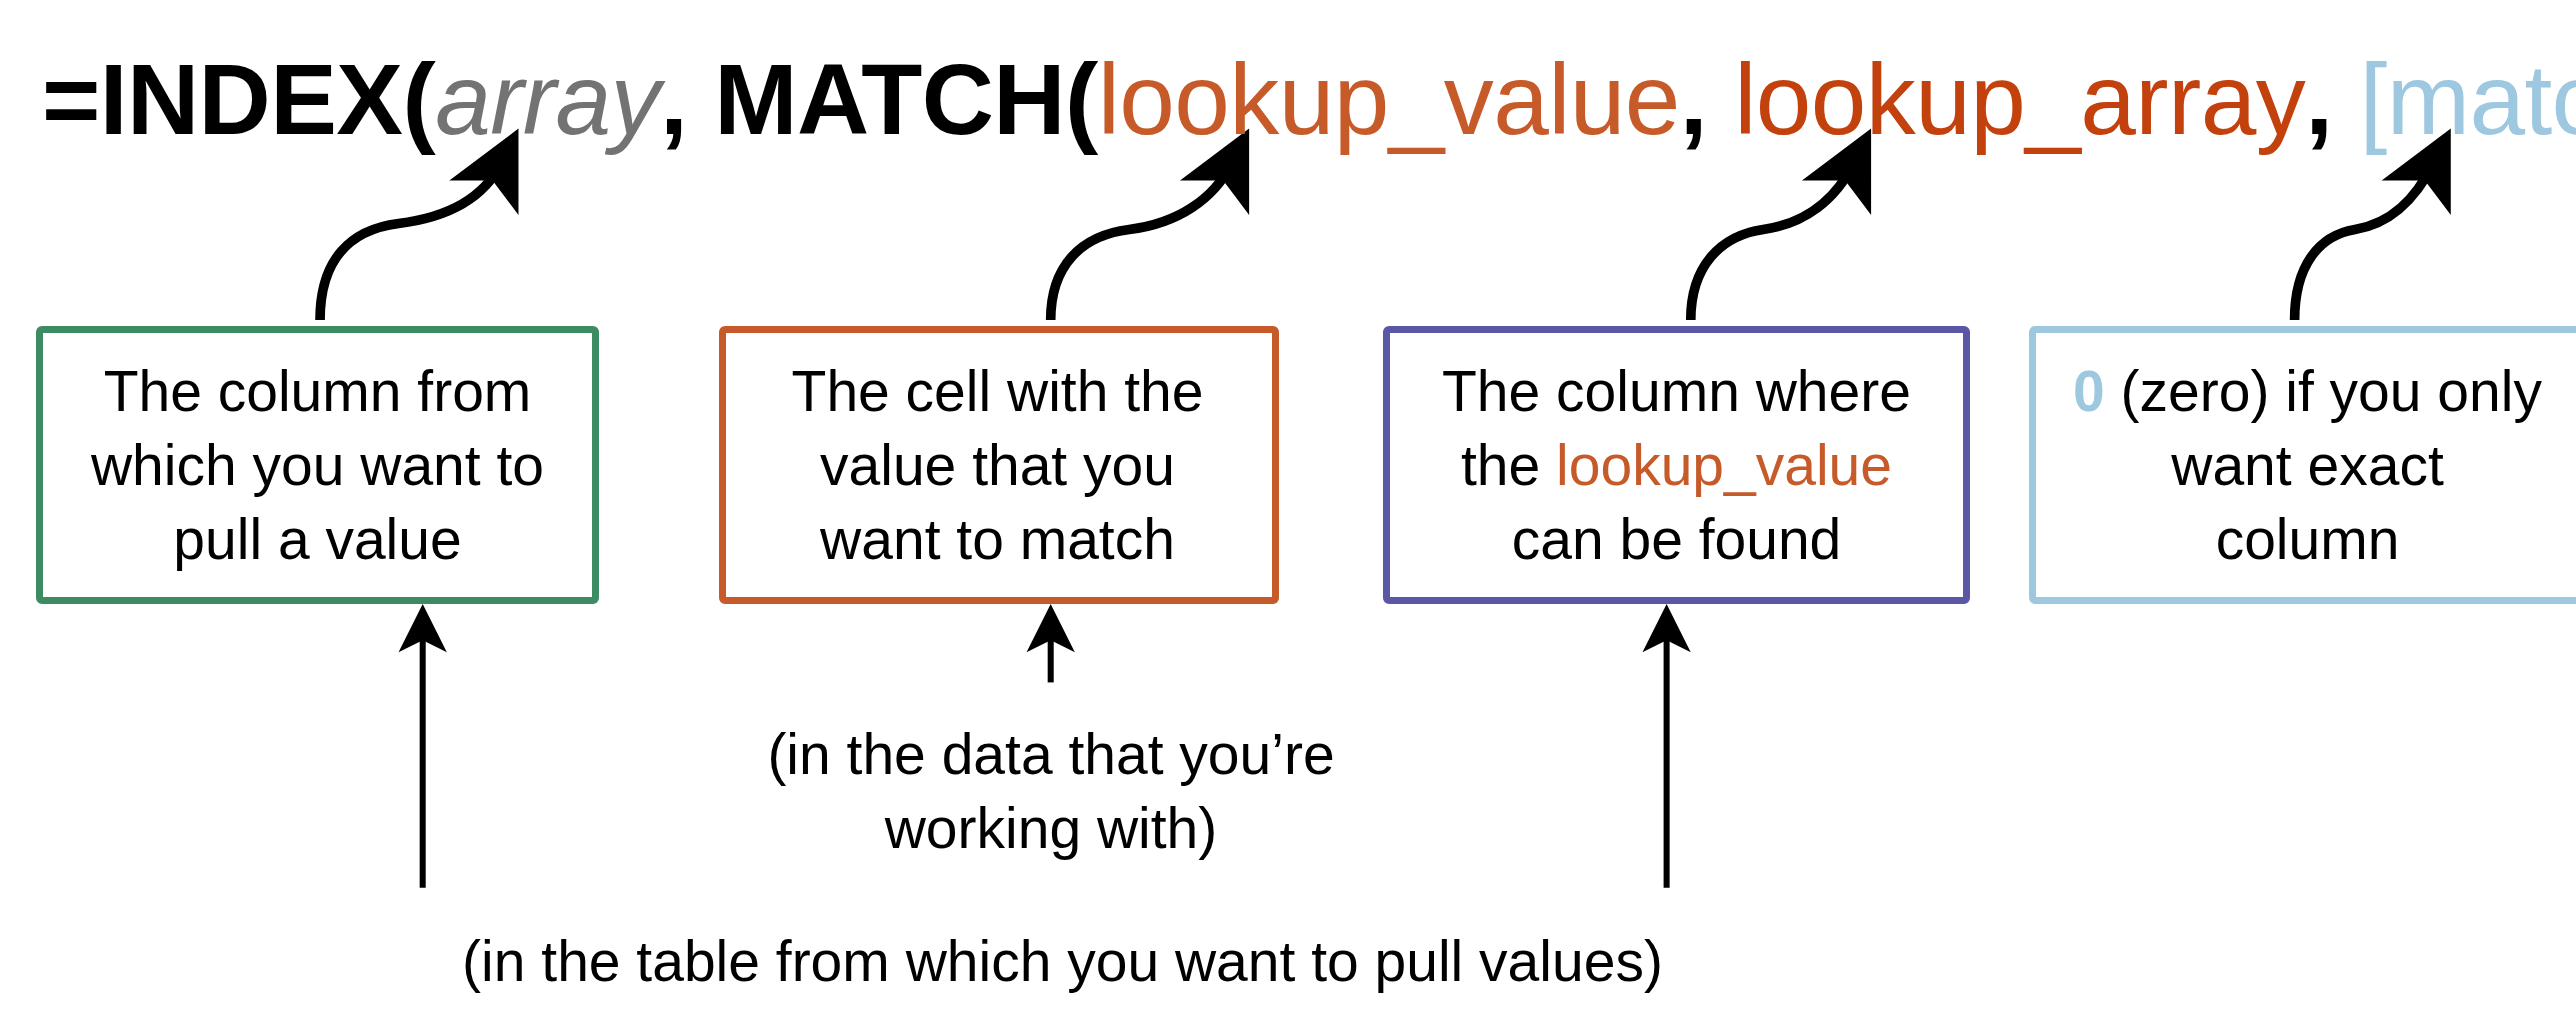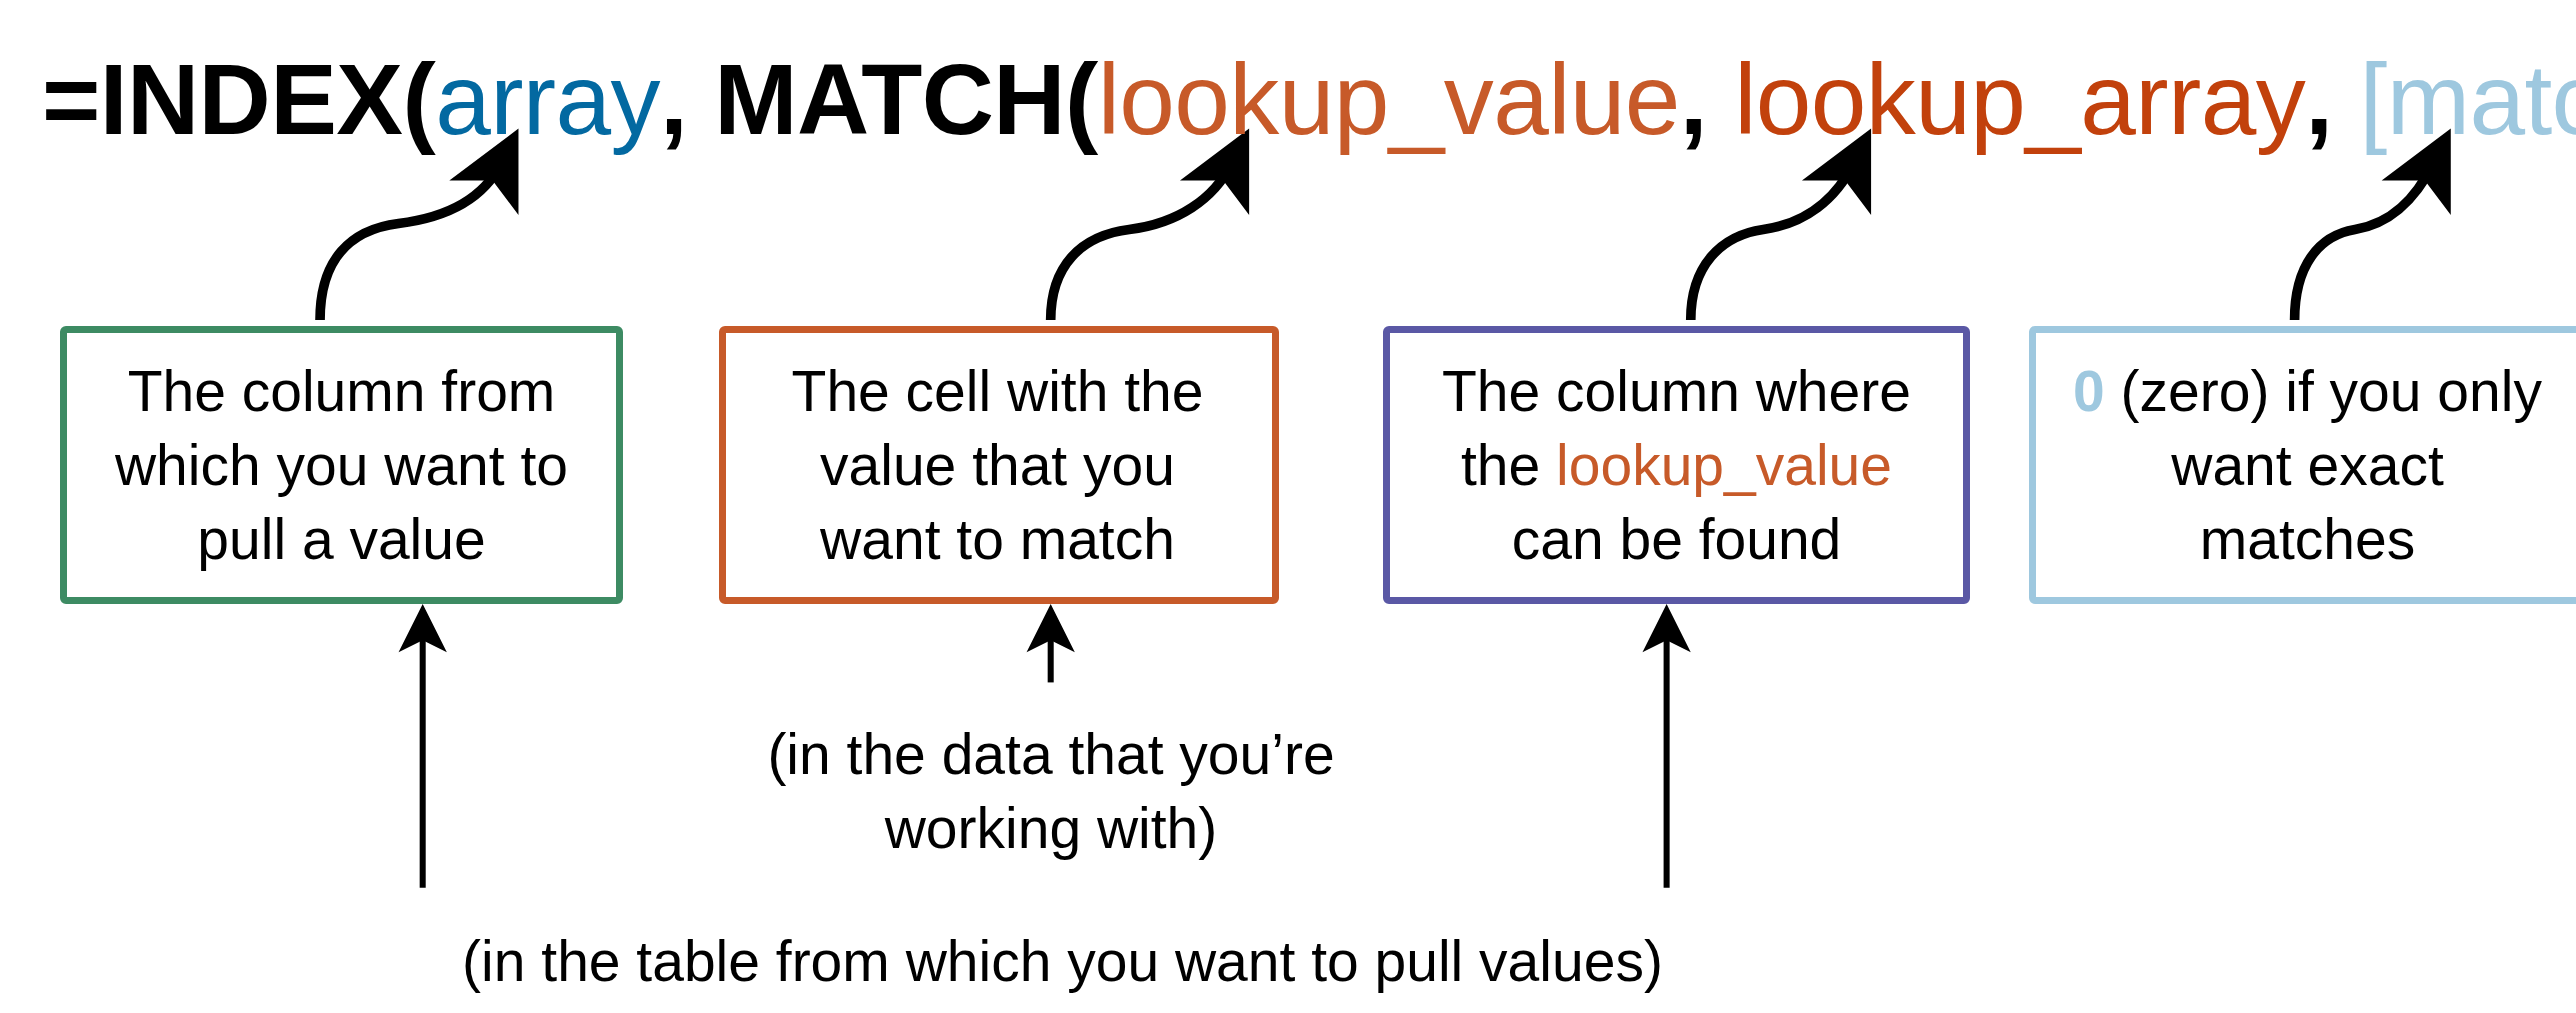--- a/index.html
+++ b/index.html
@@ -19,21 +19,21 @@
   .formula {
     position: absolute;
     top: 42px;
     left: 42px;
     font-size: 100px;
     font-weight: 400;
     white-space: nowrap;
     letter-spacing: -0.6px;
   }
   .formula .bold { font-weight: 700; }
-  .c-array        { color: #0369a1; }
+  .c-array        { color: #737373; font-style: italic; }
   .c-lookup-value { color: #c75a29; }
   .c-lookup-array { color: #c2410c; }
   .c-match-type   { color: #9ec8df; }
 
   
   .callout {
     position: absolute;
     text-align: center;
     font-size: 57px;
     line-height: 1.3;
@@ -90,21 +90,21 @@
 
     <path d="M 700,1470 L 700,1040" fill="none" stroke="#000" stroke-width="10" marker-end="url(#ah)"></path>
 
     <path d="M 2760,1470 L 2760,1040" fill="none" stroke="#000" stroke-width="10" marker-end="url(#ah)"></path>
   </svg>
 
   <div class="formula">
     <span class="bold">=</span><span class="bold">INDEX(</span><span class="c-array">array</span><span class="bold">, </span><span class="bold">MATCH(</span><span class="c-lookup-value">lookup_value</span><span class="bold">, </span><span class="c-lookup-array">lookup_array</span><span class="bold">, </span><span class="c-match-type">[match_type]</span>
   </div>
 
-  <div class="callout green" style="left:60px; top:326px; width:501px;">
+  <div class="callout green" style="left:36px; top:326px; width:501px;">
     <div class="inner">
       <span>The column from</span><br>
       <span>which you want to</span><br>
       <span>pull a value</span>
     </div>
   </div>
 
   <div class="callout orange" style="left:719px; top:326px; width:501px;">
     <div class="inner">
       <span>The cell with the</span><br>
@@ -118,21 +118,21 @@
       <span>The column where</span><br>
       <span>the </span><span class="c-lookup-value">lookup_value</span><br>
       <span>can be found</span>
     </div>
   </div>
 
   <div class="callout blue" style="left:2029px; top:326px; width:495px;">
     <div class="inner">
       <span class="c-match-type" style="font-weight:700">0</span><span> (zero) if you only</span><br>
       <span>want exact</span><br>
-      <span>matches</span>
+      <span>column</span>
     </div>
   </div>
 
   <div class="subcap" style="left:713px; top:717px; width:676px;">
     <span>(in the data that you’re</span><br>
     <span>working with)</span>
   </div>
 
   <div class="subcap" style="left:338px; top:924px; width:1449px; text-align:center;">
     <span>(in the table from which you want to pull values)</span>

